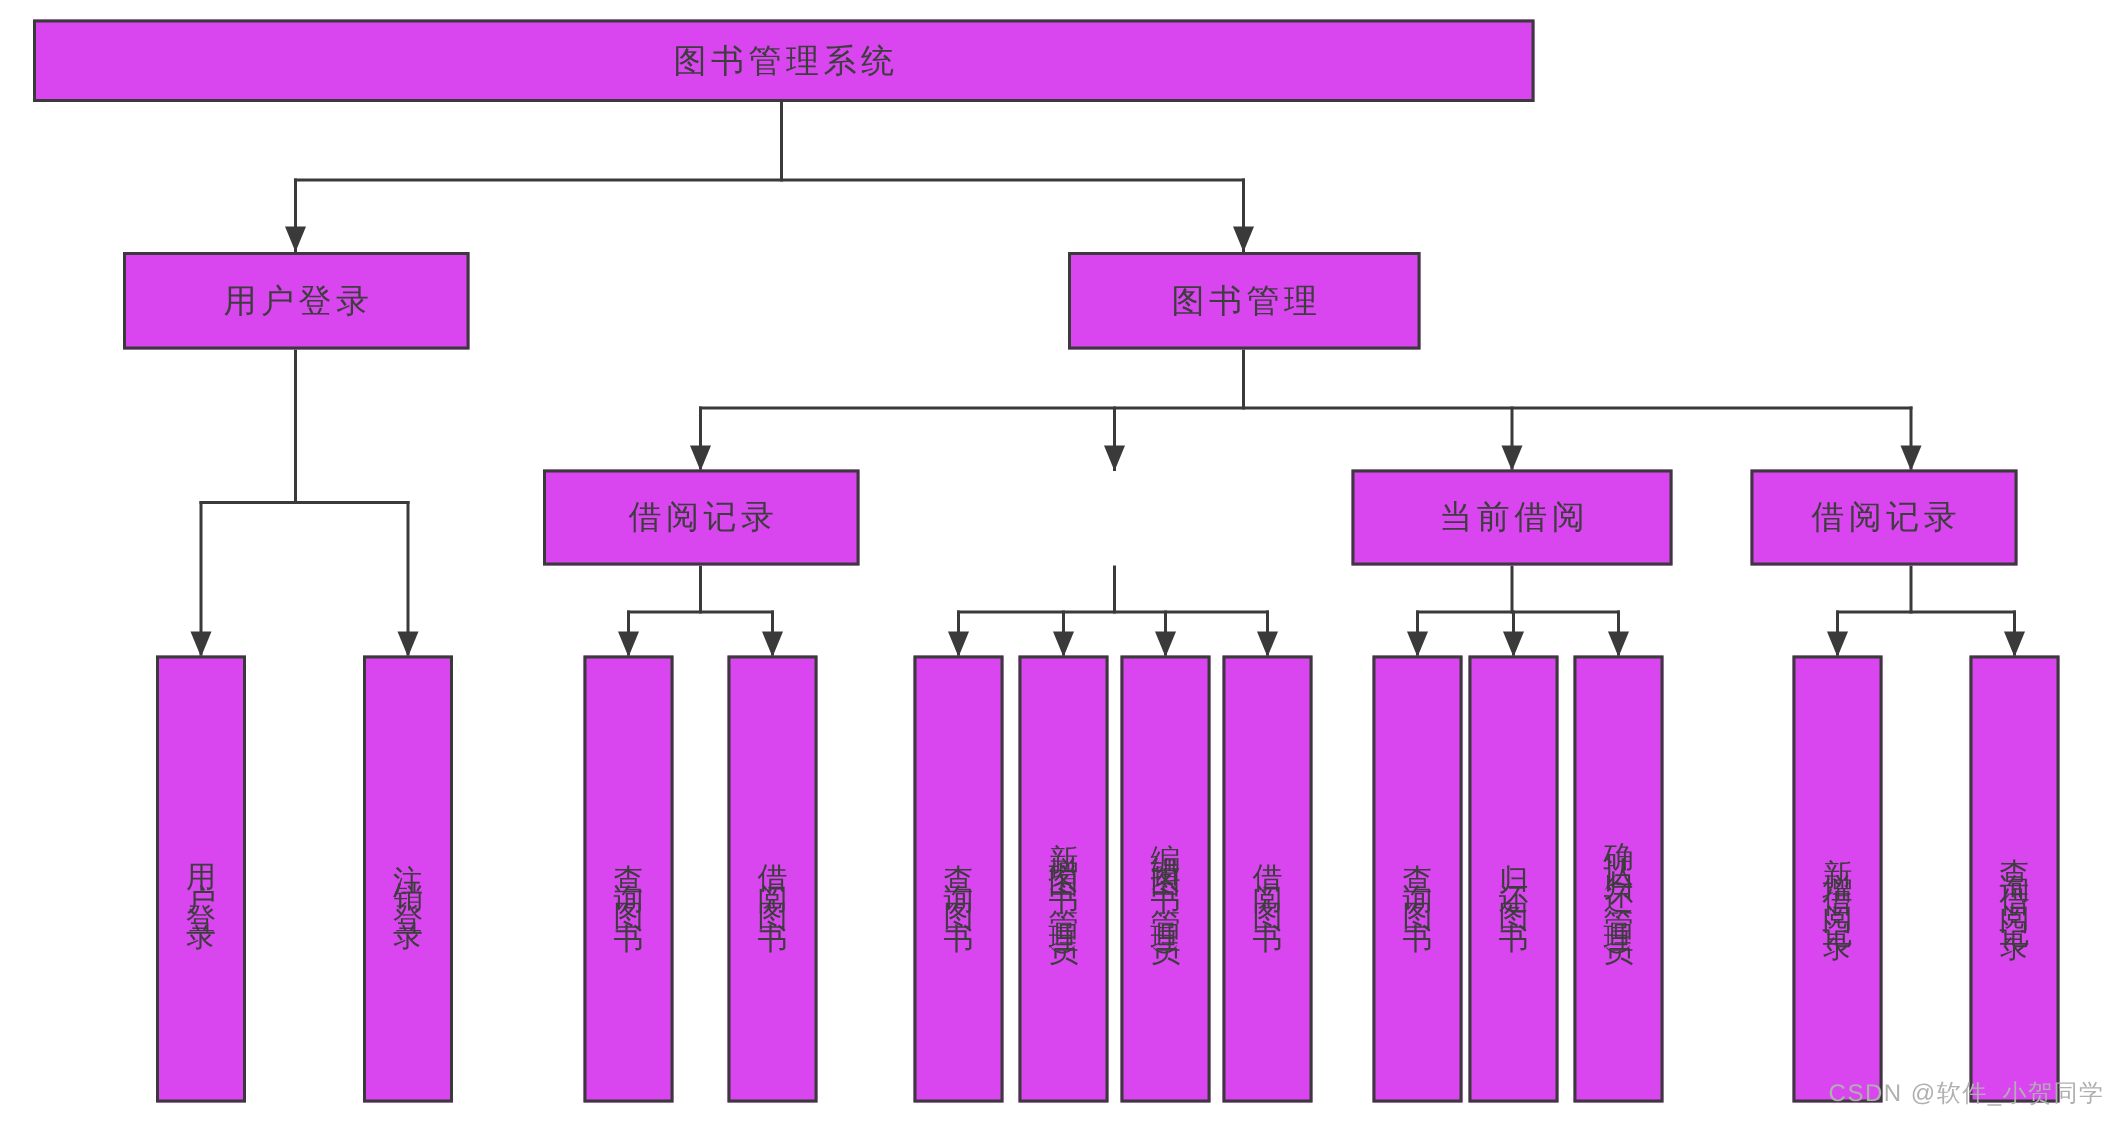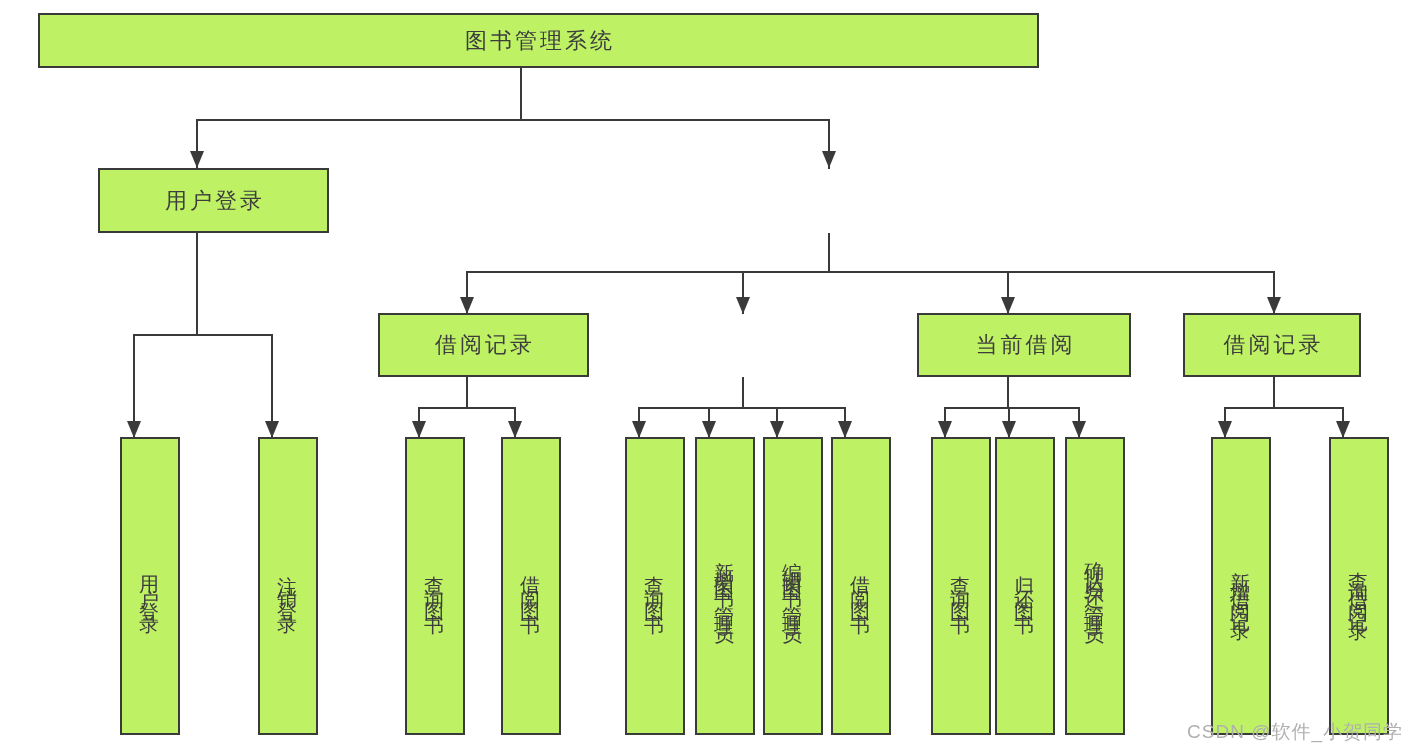--- a/index.html
+++ b/index.html
@@ -8,42 +8,41 @@
     --wm:#b0b0b0;
     --bg:#ffffff;
   }
   *{margin:0;padding:0;box-sizing:border-box;}
   html,body{background:var(--bg);}
   body{font-family:"Liberation Sans","DejaVu Sans",sans-serif;}
   .canvas{
     position:relative;width:1405px;height:747px;background:var(--bg);overflow:hidden;
   }
   .box{
-    position:absolute;border:2px solid var(--line);background:#bef264;
+    position:absolute;border:2px solid var(--line);background:#d946ef;
     display:flex;align-items:center;justify-content:center;
     color:var(--text);
-    margin-left:16px;
   }
   .h-box{font-size:22px;letter-spacing:3px;text-indent:3px;}
   .v-box{
     writing-mode:vertical-rl;text-orientation:mixed;
     font-size:20px;
   }
   .v-box.short{letter-spacing:13px;}
   .v-box.mid{letter-spacing:10px;}
   .v-box.long{letter-spacing:9px;}
   .ln{position:absolute;background:var(--line);}
   .arr{
     position:absolute;width:0;height:0;
     border-left:7px solid transparent;border-right:7px solid transparent;
     border-top:17px solid var(--line);
   }
   .watermark{
     position:absolute;top:719px;right:2px;z-index:10;
-    font-size:19px;color:var(--wm);letter-spacing:1px;white-space:nowrap;
+    font-size:16px;color:var(--wm);letter-spacing:1px;white-space:nowrap;
   }
 </style>
 </head>
 <body>
 
 <div class="canvas">
 
   <div class="ln" style="left:520px;top:68px;width:2px;height:53px"></div>
   <div class="ln" style="left:196px;top:119px;width:634px;height:2px"></div>
   <div class="ln" style="left:196px;top:119px;width:2px;height:50px"></div>
@@ -99,20 +98,21 @@
   <div class="ln" style="left:1273px;top:377px;width:2px;height:32px"></div>
   <div class="ln" style="left:1224px;top:407px;width:120px;height:2px"></div>
   <div class="ln" style="left:1224px;top:407px;width:2px;height:31px"></div>
   <div class="ln" style="left:1342px;top:407px;width:2px;height:31px"></div>
   <div class="arr" style="left:1218px;top:421px"></div>
   <div class="arr" style="left:1336px;top:421px"></div>
 
   <div class="box h-box" style="left:22px;top:13px;width:1001px;height:55px">图书管理系统</div>
 
   <div class="box h-box" style="left:82px;top:168px;width:231px;height:65px">用户登录</div>
+  <div class="box h-box" style="left:712px;top:168px;width:235px;height:65px">图书管理</div>
 
   <div class="box h-box" style="left:362px;top:313px;width:211px;height:64px">借阅记录</div>
   <div class="box h-box" style="left:901px;top:313px;width:214px;height:64px">当前借阅</div>
   <div class="box h-box" style="left:1167px;top:313px;width:178px;height:64px">借阅记录</div>
 
   <div class="box v-box short" style="left:104px;top:437px;width:60px;height:298px">用户登录</div>
   <div class="box v-box short" style="left:242px;top:437px;width:60px;height:298px">注销登录</div>
 
   <div class="box v-box short" style="left:389px;top:437px;width:60px;height:298px">查询图书</div>
   <div class="box v-box short" style="left:485px;top:437px;width:60px;height:298px">借阅图书</div>

